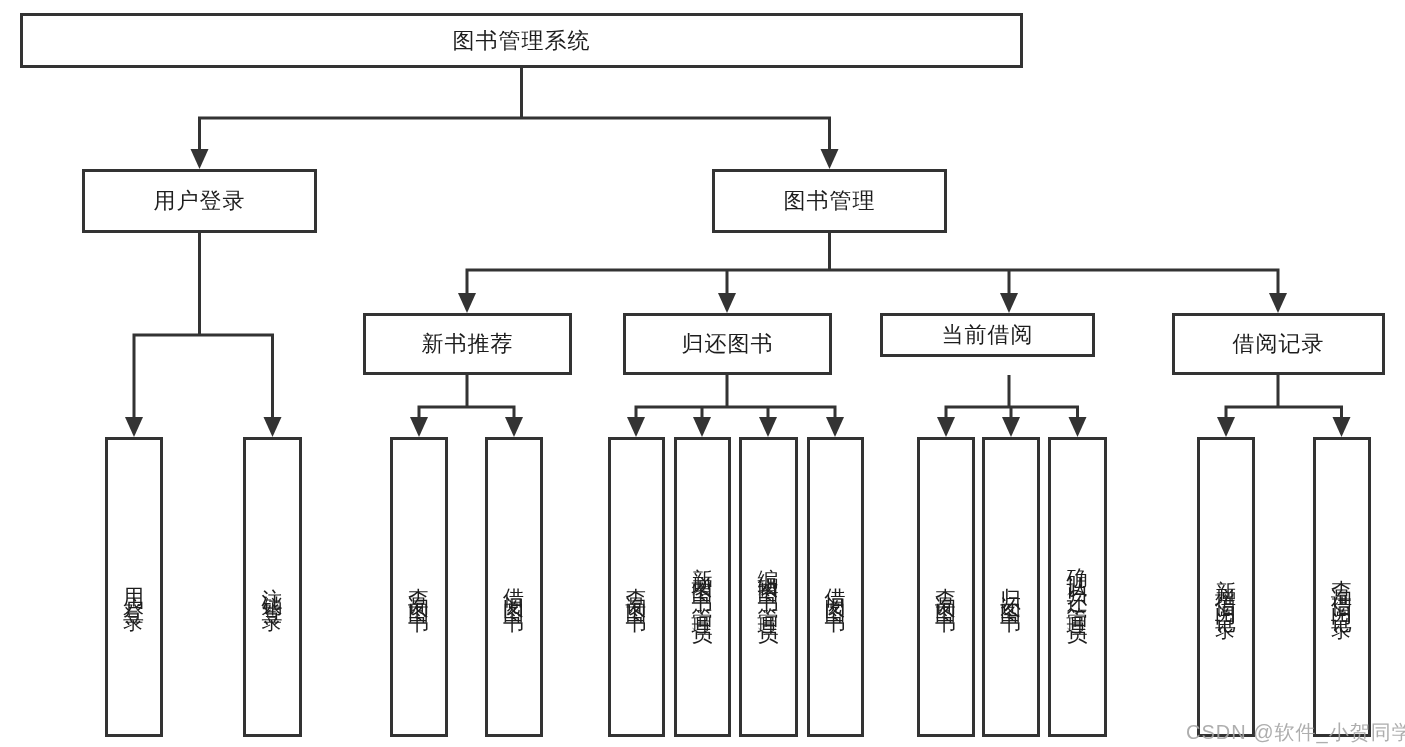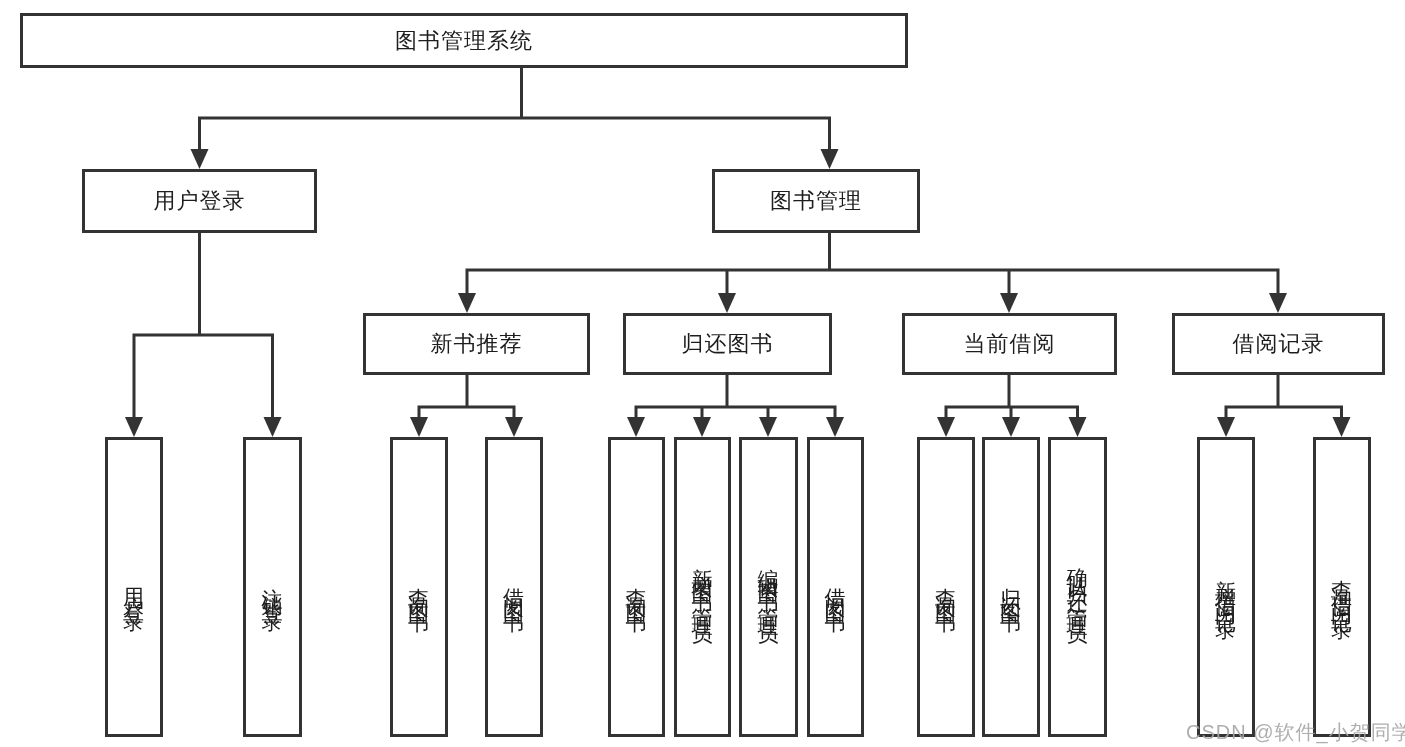--- a/index.html
+++ b/index.html
@@ -90,38 +90,38 @@
       <path d="M759,417 L777,417 L768,437 Z"></path>
       <path d="M826,417 L844,417 L835,437 Z"></path>
       <path d="M937,417 L955,417 L946,437 Z"></path>
       <path d="M1002,417 L1020,417 L1011,437 Z"></path>
       <path d="M1068.5,417 L1086.5,417 L1077.5,437 Z"></path>
       <path d="M1217,417 L1235,417 L1226,437 Z"></path>
       <path d="M1332.5,417 L1350.5,417 L1341.5,437 Z"></path>
     </g>
   </svg>
 
-  <div class="box" style="left:20px; top:13px; width:888px; height:55px;">
+  <div class="box" style="left:20px; top:13px; width:1003px; height:55px;">
     <span class="hlabel">图书管理系统</span>
   </div>
 
   <div class="box" style="left:82px; top:169px; width:235px; height:64px;">
     <span class="hlabel">用户登录</span>
   </div>
-  <div class="box" style="left:712px; top:169px; width:208px; height:64px;">
+  <div class="box" style="left:712px; top:169px; width:235px; height:64px;">
     <span class="hlabel">图书管理</span>
   </div>
 
-  <div class="box" style="left:363px; top:313px; width:227px; height:62px;">
+  <div class="box" style="left:363px; top:313px; width:209px; height:62px;">
     <span class="hlabel">新书推荐</span>
   </div>
   <div class="box" style="left:623px; top:313px; width:209px; height:62px;">
     <span class="hlabel">归还图书</span>
   </div>
-  <div class="box" style="left:902px; top:313px; width:215px; height:62px;font-family:Liberation Serif, serif;">
+  <div class="box" style="left:880px; top:313px; width:215px; height:44px;font-family:Liberation Serif, serif;">
     <span class="hlabel">当前借阅</span>
   </div>
   <div class="box" style="left:1172px; top:313px; width:213px; height:62px;">
     <span class="hlabel">借阅记录</span>
   </div>
 
   <div class="box" style="left:105px; top:437px; width:58px; height:300px;">
     <span class="vlabel">用户登录</span>
   </div>
   <div class="box" style="left:243px; top:437px; width:59px; height:300px;">

